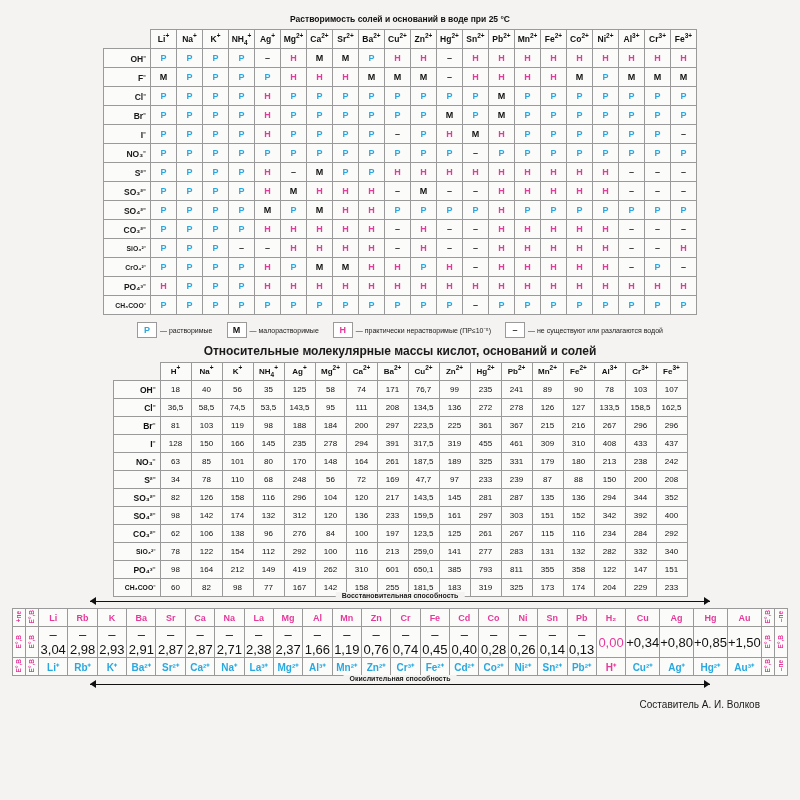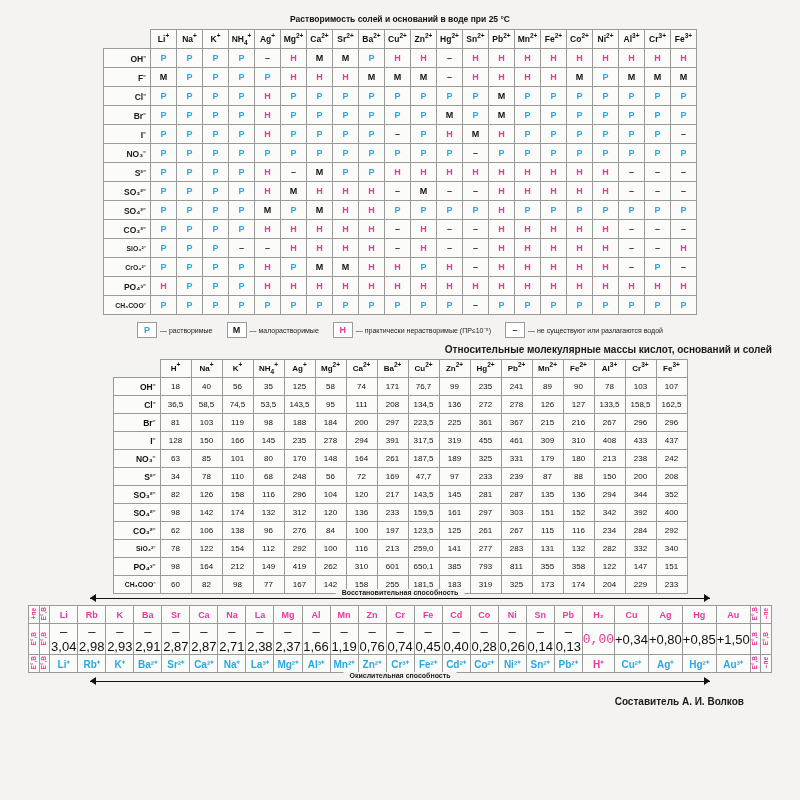--- a/index.html
+++ b/index.html
@@ -8,21 +8,21 @@
     background:#f2f1ef;
     font-family:"Liberation Sans", sans-serif;
     color:#1a1a1a;
     overflow:hidden;
   }
   .page{
     position:relative;
     width:800px;height:800px;
     background:#f4f3f1;
     box-sizing:border-box;
-    padding:10px 28px;
+    padding:10px 12px;
   }
   .title{
     text-align:center;
     font-size:8.5px;
     font-weight:bold;
     margin:4px 0 5px 0;
     color:#111;
   }
   table{border-collapse:collapse;}
   .sol{
@@ -76,22 +76,22 @@
     text-align:center;
     background:#fff;
     margin-right:3px;
     font-weight:bold;
     font-size:9px;
     vertical-align:middle;
   }
   .legend span.txt{vertical-align:middle;}
 
   .title2{
-    text-align:right;
-    font-size:10px;
+    text-align:center;
+    font-size:12px;
     font-weight:bold;
     margin:6px 0 4px 0;
   }
   .mass{
     margin:0 auto;
     font-size:8px;
   }
   .mass td,.mass th{
     border:1px solid #9a9a9a;
     width:30px;height:17px;
@@ -167,21 +167,21 @@
     line-height:1;
   }
   .ryad td.el{width:30px;font-size:9px;}
   .ryad td.val{width:30px;font-size:13px;color:#111;font-weight:normal;}
   .ryad td.ion{width:30px;font-size:10px;}
   .redpair{color:#e6399b;}
   .bluepair{color:#29a8df;}
   .author{
     text-align:right;
     font-size:10px;
-    font-weight:bold;
+    font-weight:normal;
     margin-top:10px;
     padding-right:28px;
   }
 </style>
 </head>
 <body>
 
 <div class="page">
 
   <div class="title">Растворимость солей и оснований в воде при 25 °C</div>
@@ -892,21 +892,21 @@
           <td class="val">–1,66</td>
           <td class="val">–1,19</td>
           <td class="val">–0,76</td>
           <td class="val">–0,74</td>
           <td class="val">–0,45</td>
           <td class="val">–0,40</td>
           <td class="val">–0,28</td>
           <td class="val">–0,26</td>
           <td class="val">–0,14</td>
           <td class="val">–0,13</td>
-          <td class="val" style="color: rgb(230, 57, 155); font-family: Liberation Mono, monospace;">0,00</td>
+          <td class="val" style="color: rgb(230, 57, 155);">0,00</td>
           <td class="val">+0,34</td>
           <td class="val">+0,80</td>
           <td class="val">+0,85</td>
           <td class="val">+1,50</td>
           <td class="vert"><span class="rot">E°,B</span></td>
           <td class="vert"><span class="rot">E°,B</span></td>
         </tr>
         <tr>
           <td class="vert"><span class="rot">E°,B</span></td>
           <td class="vert"><span class="rot">E°,B</span></td>

